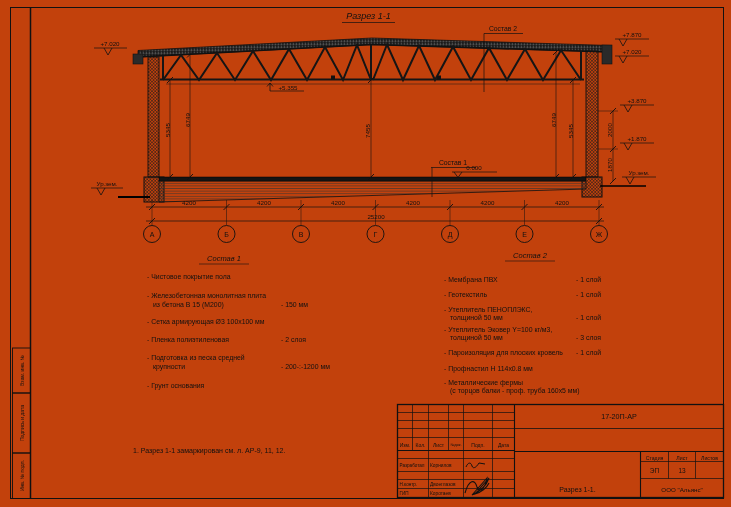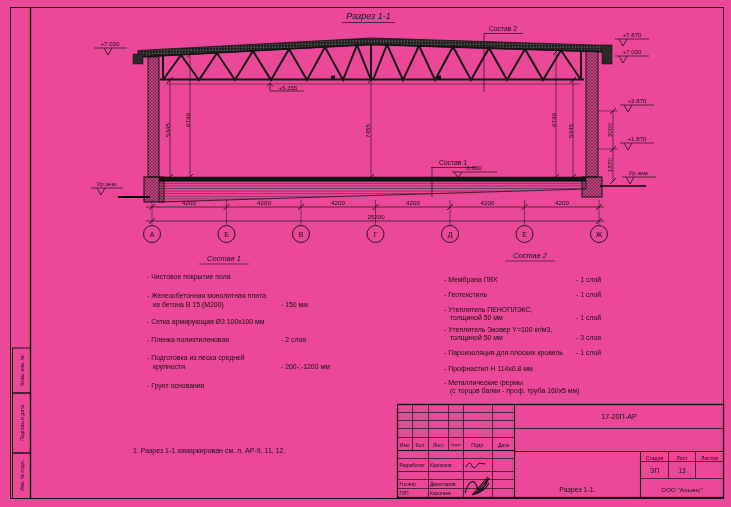--- a/index.html
+++ b/index.html
@@ -1,16 +1,16 @@
 <!DOCTYPE html>
 <html><head>
 <meta charset="utf-8">
 <style>
   html,body{margin:0;padding:0;background:#e8e8e8;}
-  #page{width:731px;height:507px;background:#ec4899;position:relative;overflow:hidden;text-decoration:underline;}
+  #page{width:731px;height:507px;background:#c2410c;position:relative;overflow:hidden;text-decoration:underline;}
   svg{display:block;}
   .t{font-family:"Liberation Sans", sans-serif;fill:#111;}
   .it{font-style:italic;}
   text{user-select:none;}
 </style>
 </head>
 <body>
 
 <div id="page">
 <svg width="731" height="507" viewBox="0 0 731 507">

